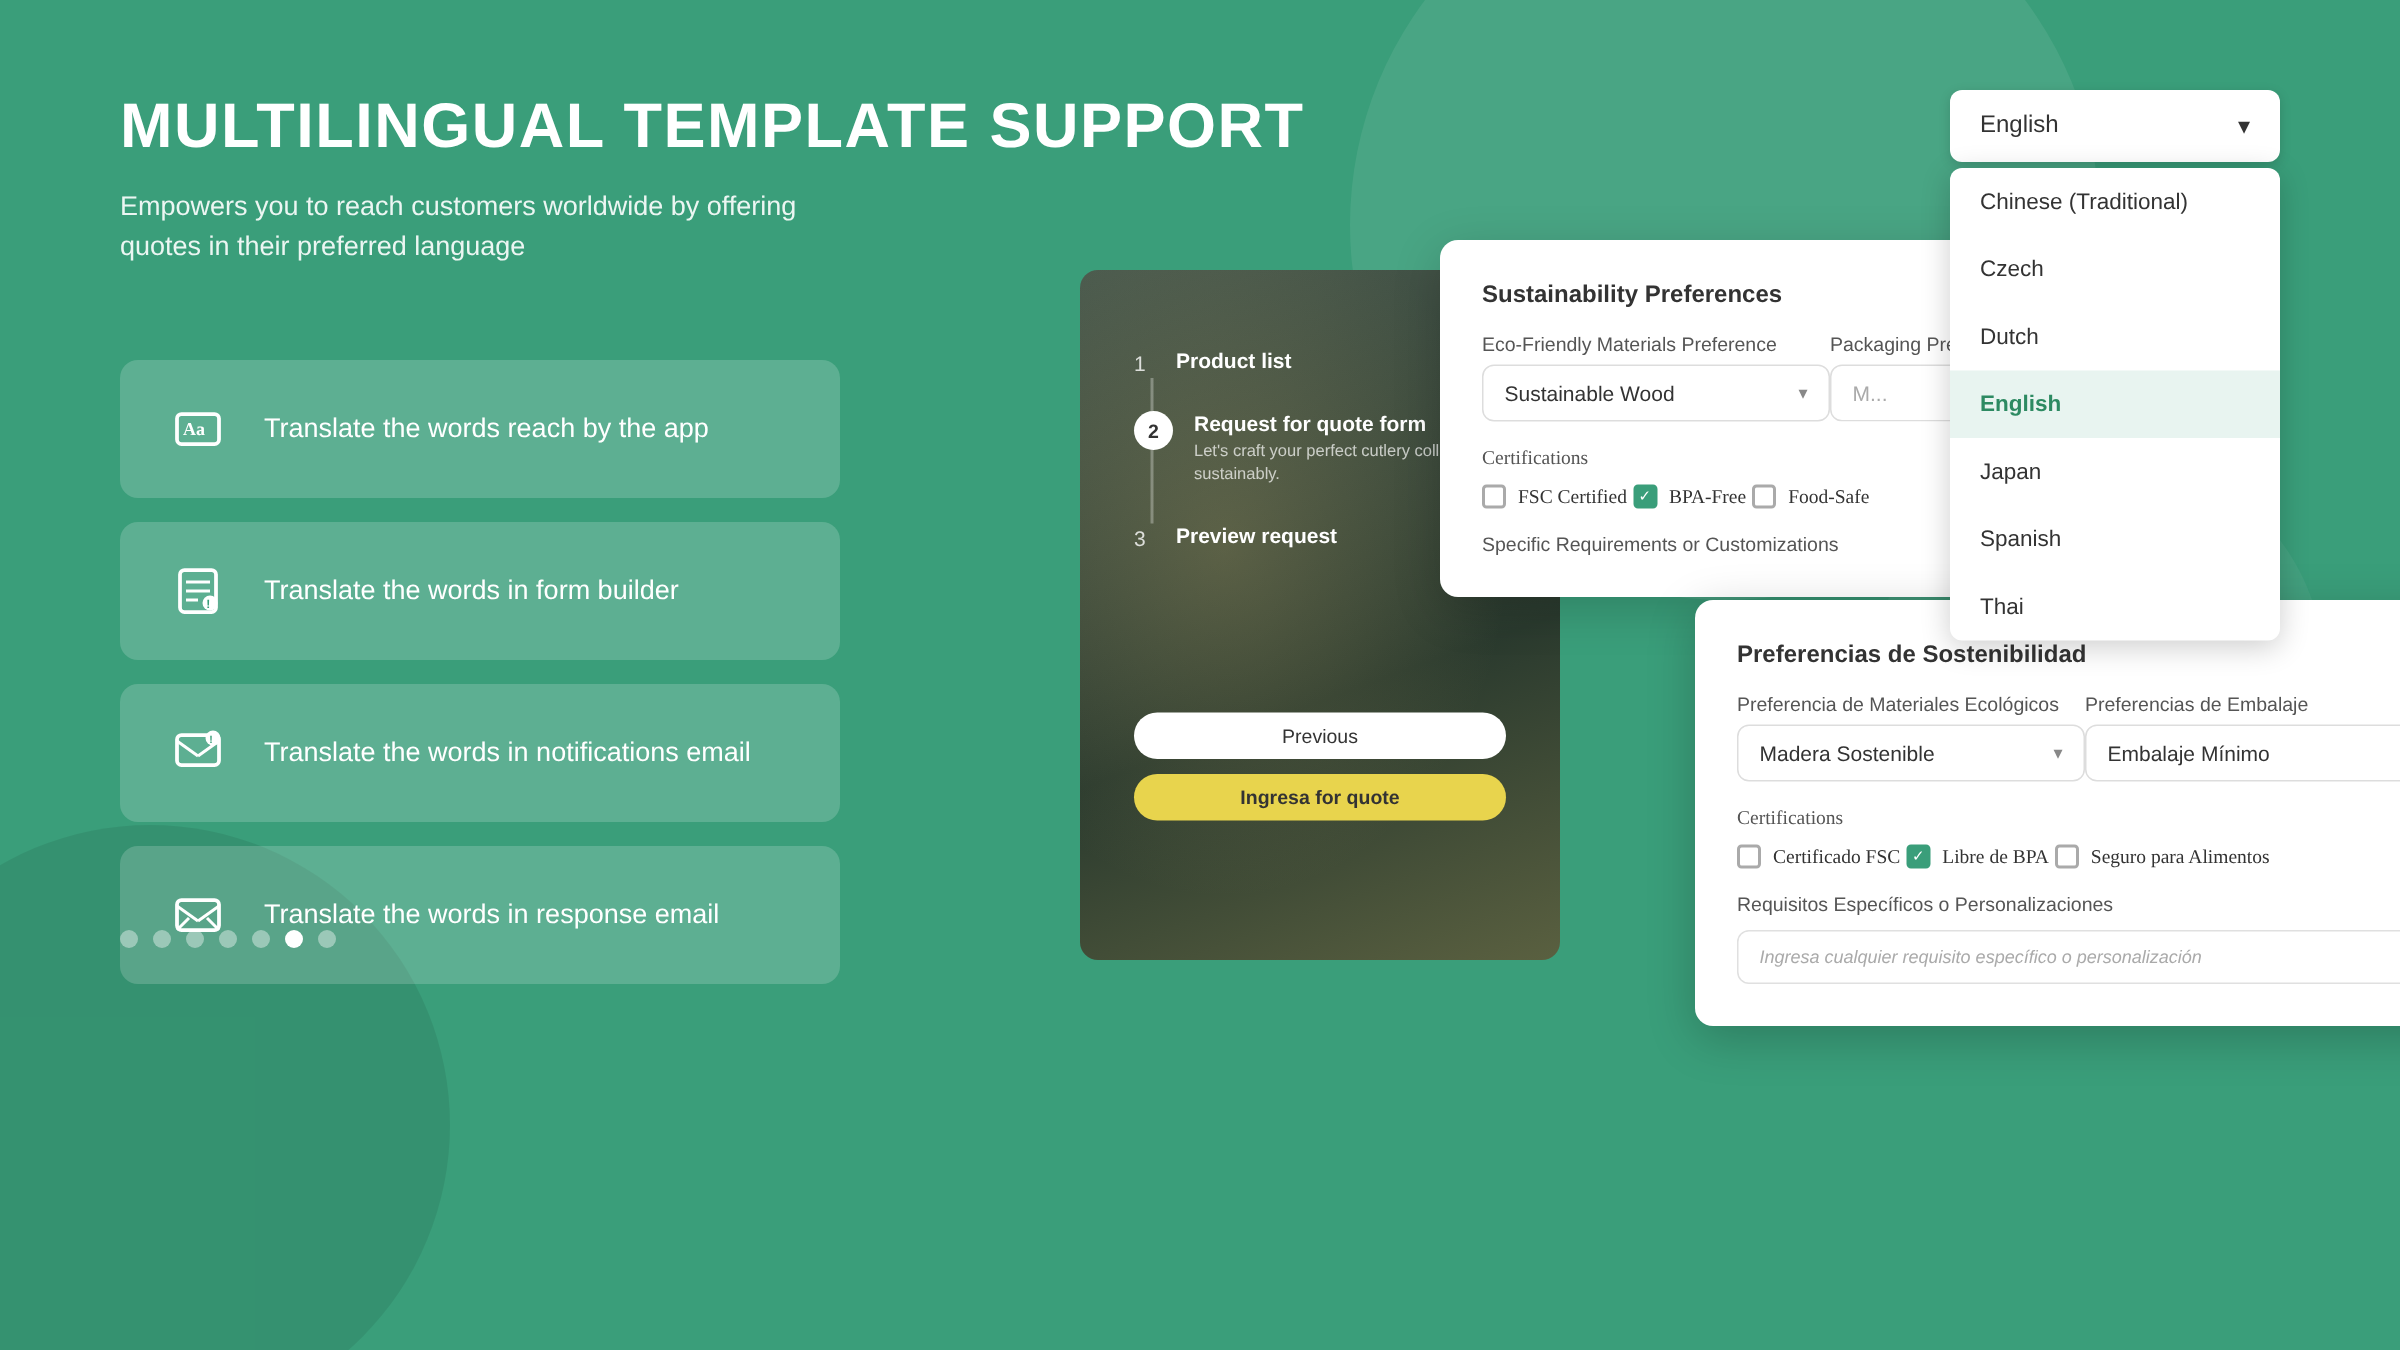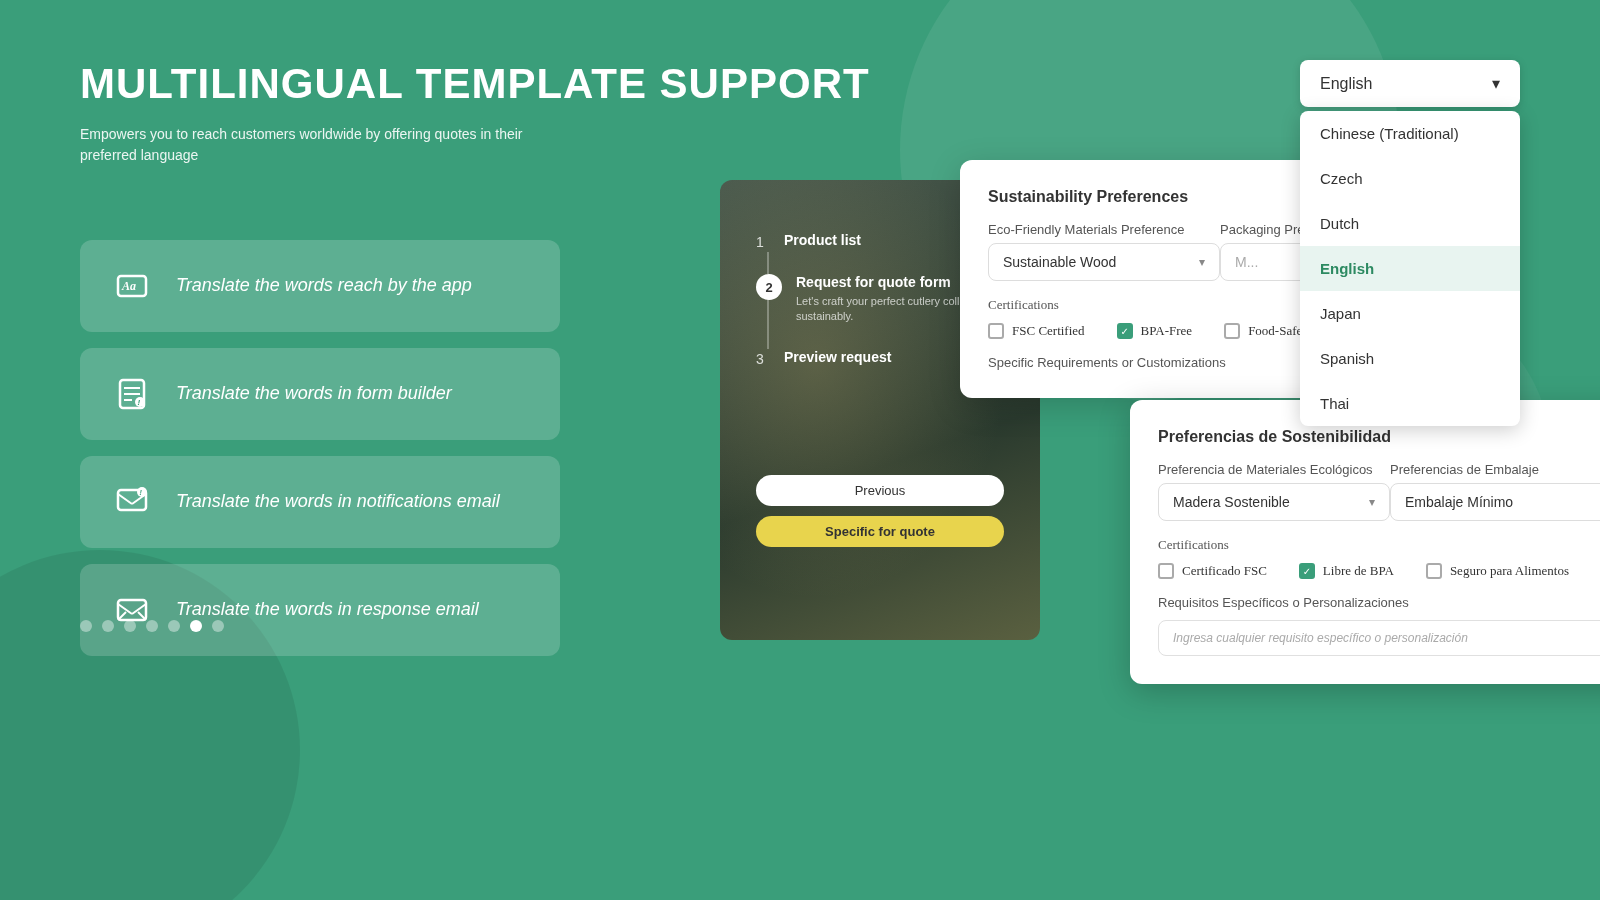--- a/index.html
+++ b/index.html
@@ -44,21 +44,21 @@
     .header-title {
       font-size: 42px;
       font-weight: 900;
       color: #fff;
       letter-spacing: 1px;
       text-transform: uppercase;
       margin-bottom: 16px;
     }
 
     .header-subtitle {
-      font-size: 14px;
+      font-size: 18px;
       color: rgba(255,255,255,0.9);
       line-height: 1.5;
       max-width: 500px;
       margin-bottom: 40px;
     }
 
     
     .lang-dropdown-container {
       position: absolute;
       top: 60px;
@@ -120,21 +120,20 @@
     }
 
     .feature-card {
       background: rgba(255,255,255,0.18);
       border-radius: 12px;
       padding: 22px 28px;
       display: flex;
       align-items: center;
       gap: 20px;
       color: #fff;
-      font-style: italic;
     }
 
     .feature-icon {
       width: 48px;
       height: 48px;
       flex-shrink: 0;
       display: flex;
       align-items: center;
       justify-content: center;
       font-size: 24px;
@@ -348,21 +347,21 @@
     }
 
     .cert-title {
       font-size: 13px;
       color: #555;
       margin-bottom: 10px;
     }
 
     .cert-items {
       display: flex;
-      gap: 32px;
+      gap: 4px;
       flex-wrap: wrap;
     }
 
     .cert-item {
       display: flex;
       align-items: center;
       gap: 8px;
       font-size: 13px;
       color: #333;
     }
@@ -536,21 +535,21 @@
           <div class="step-item">
             <span class="step-number-plain">3</span>
             <div class="step-content">
               <div class="step-title">Preview request</div>
             </div>
           </div>
         </div>
 
         <div class="preview-buttons" style="margin-top: 60px; flex-direction: column;">
           <button class="btn-prev">Previous</button>
-          <button class="btn-request">Specific for quote</button>
+          <button class="btn-request">Ingresa for quote</button>
         </div>
       </div>
     </div>
 
     <div class="form-card-en">
       <div class="form-section-title">Sustainability Preferences</div>
 
       <div class="form-row">
         <div style="flex:1">
           <div class="form-field-label">Eco-Friendly Materials Preference</div>

